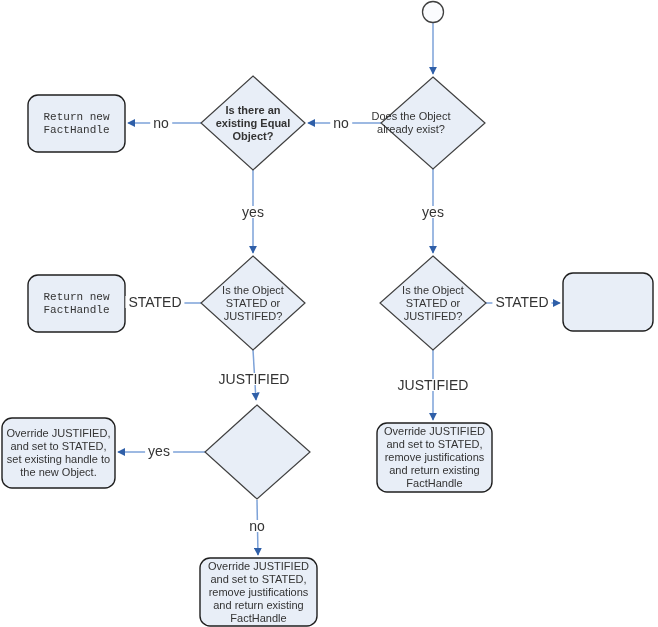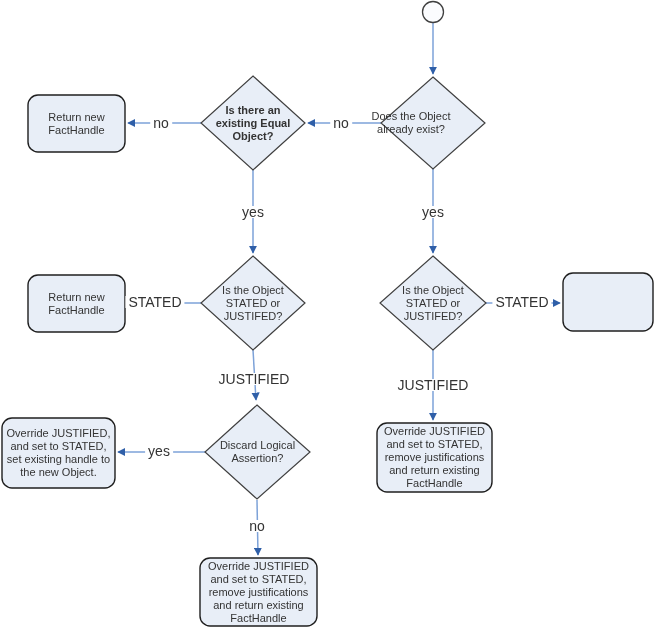--- a/index.html
+++ b/index.html
@@ -23,21 +23,21 @@
     display: flex;
     align-items: center;
     justify-content: center;
     text-align: center;
     font-size: 11px;
     line-height: 13px;
     color: var(--text, #333);
     white-space: pre-line;
     pointer-events: none;
   }
-  .node-text.align-left span { display: inline-block; text-align: center; }
+  .node-text.align-left span { display: inline-block; text-align: center; font-family: Liberation Mono, monospace; }
   .edge-label {
     position: absolute;
     transform: translate(-50%, -50%);
     background: var(--background, #fff);
     padding: 0 3px;
     font-size: 14px;
     line-height: 12px;
     color: var(--text, #333);
     white-space: nowrap;
   }
@@ -86,22 +86,20 @@
 already exist?</div>
   <div class="node-text" style="left:201px; top:76px;  width:104px; height:94px;font-weight:bold;">Is there an
 existing Equal
 Object?</div>
   <div class="node-text" style="left:201px; top:256px; width:104px; height:94px;">Is the Object
 STATED or
 JUSTIFED?</div>
   <div class="node-text" style="left:380px; top:256px; width:106px; height:94px;">Is the Object
 STATED or
 JUSTIFED?</div>
-  <div class="node-text" style="left:205px; top:405px; width:105px; height:94px;">Discard Logical
-Assertion?</div>
 
   <div class="node-text align-left" style="left:28px; top:95px;  width:97px; height:57px;"><span>Return new
 FactHandle</span></div>
   <div class="node-text align-left" style="left:28px; top:275px; width:97px; height:57px;"><span>Return new
 FactHandle</span></div>
 
   <div class="node-text" style="left:2px;   top:418px; width:113px; height:70px;">Override JUSTIFIED,
 and set to STATED,
 set existing handle to
 the new Object.</div>

